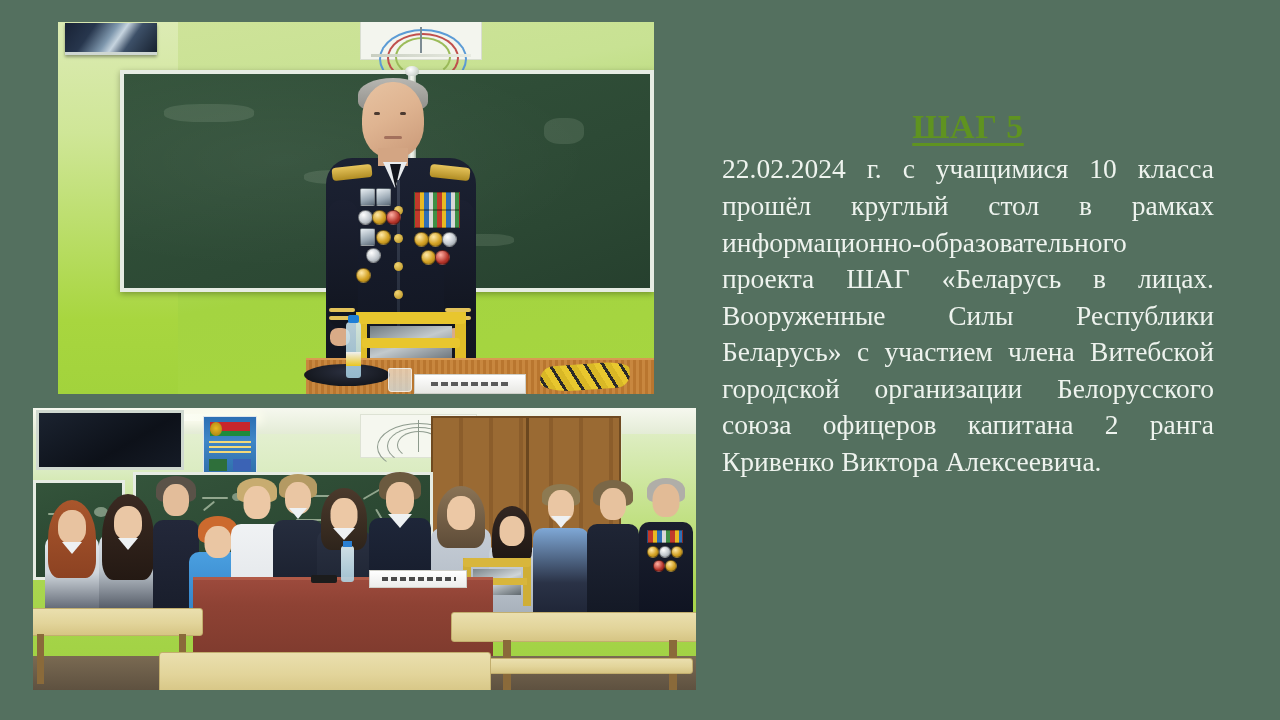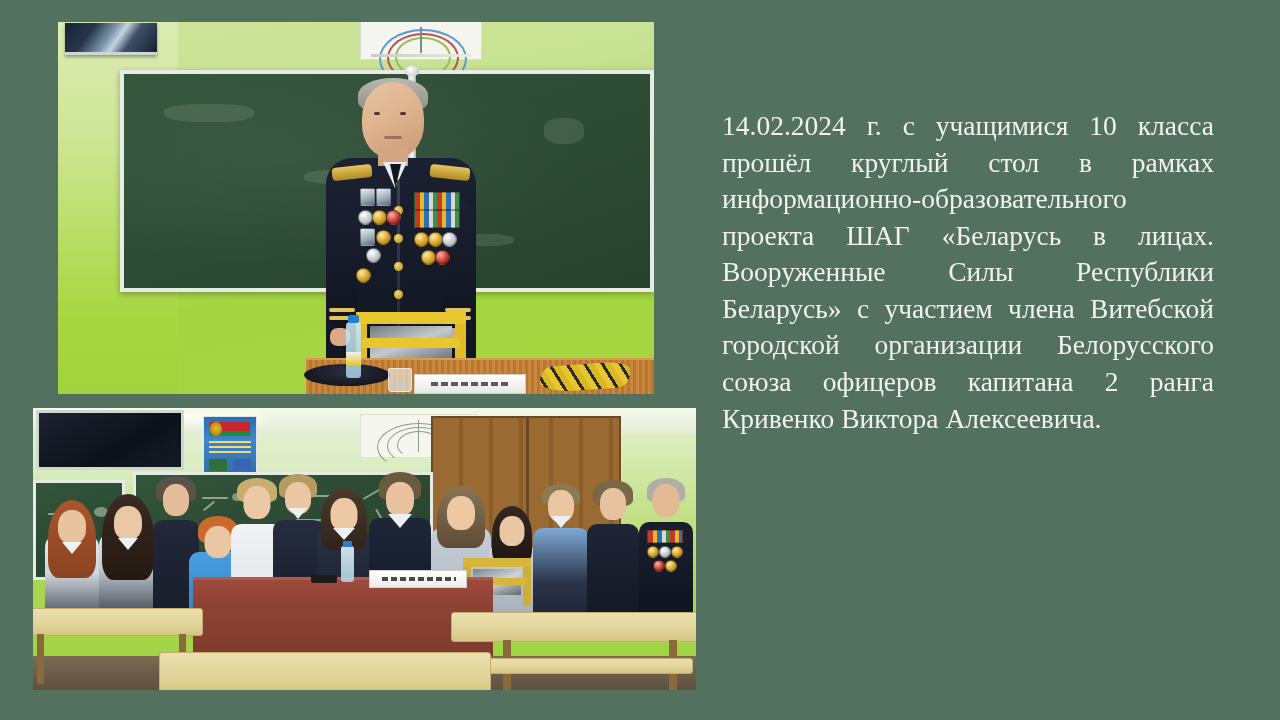--- a/index.html
+++ b/index.html
@@ -638,16 +638,17 @@
 
     <div class="desk" style="left:418px;bottom:48px;width:250px;height:28px;"></div>
     <div class="desk-leg" style="left:470px;bottom:0;width:8px;height:50px;"></div>
     <div class="desk-leg" style="left:636px;bottom:0;width:8px;height:50px;"></div>
     <div class="desk" style="left:448px;bottom:16px;width:210px;height:14px;"></div>
 
     <div class="desk" style="left:126px;bottom:-4px;width:330px;height:40px;"></div>
   </div>
 
   <div id="text-panel">
-    <p id="slide-body">14.02.2024 г. с учащимися 10 класса прошёл круглый стол в рамках информационно-образовательного проекта ШАГ «Беларусь в лицах. Вооруженные Силы Республики Беларусь» с участием члена Витебской городской организации Белорусского союза офицеров капитана 2 ранга Кривенко Виктора Алексеевича.</p>
+    <h1 id="slide-title">ШАГ 5</h1>
+    <p id="slide-body">22.02.2024 г. с учащимися 10 класса прошёл круглый стол в рамках информационно-образовательного проекта ШАГ «Беларусь в лицах. Вооруженные Силы Республики Беларусь» с участием члена Витебской городской организации Белорусского союза офицеров капитана 2 ранга Кривенко Виктора Алексеевича.</p>
   </div>
 
 </div>
 
 </body></html>

